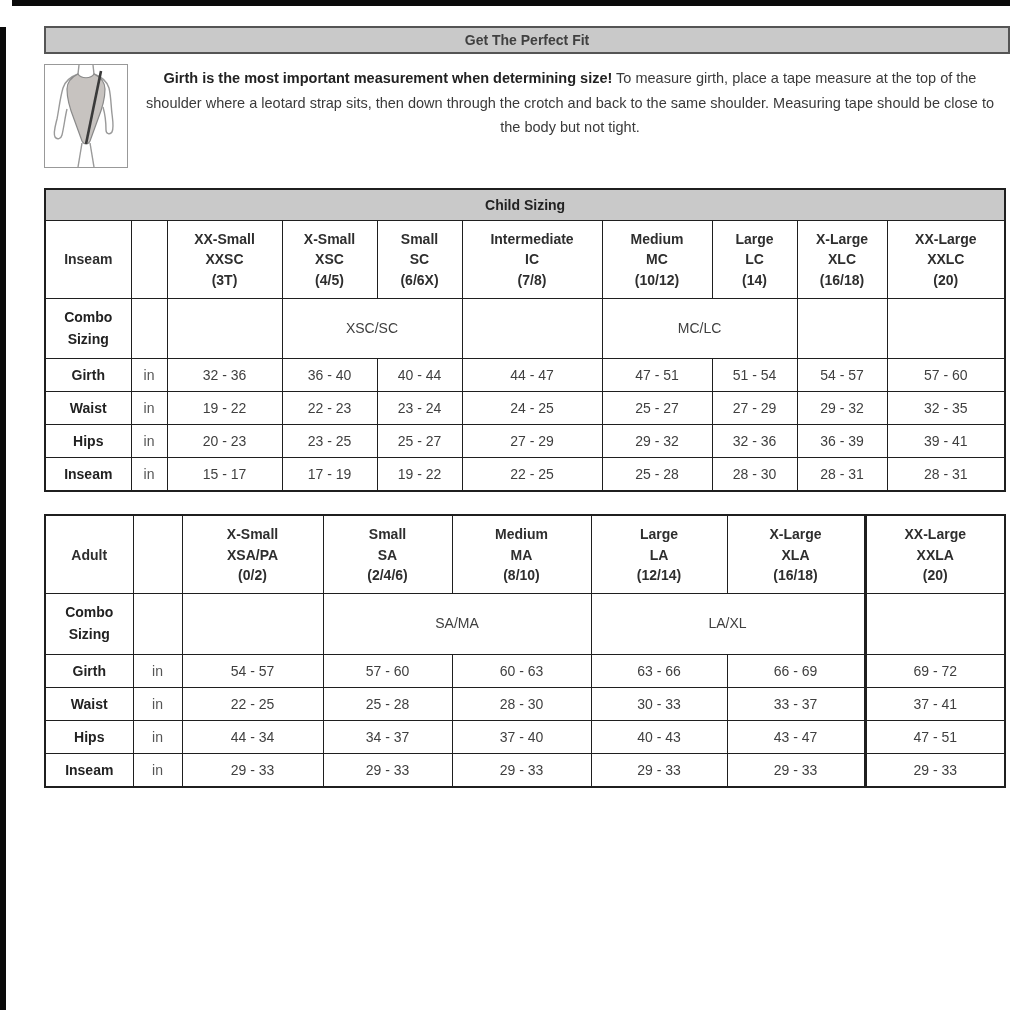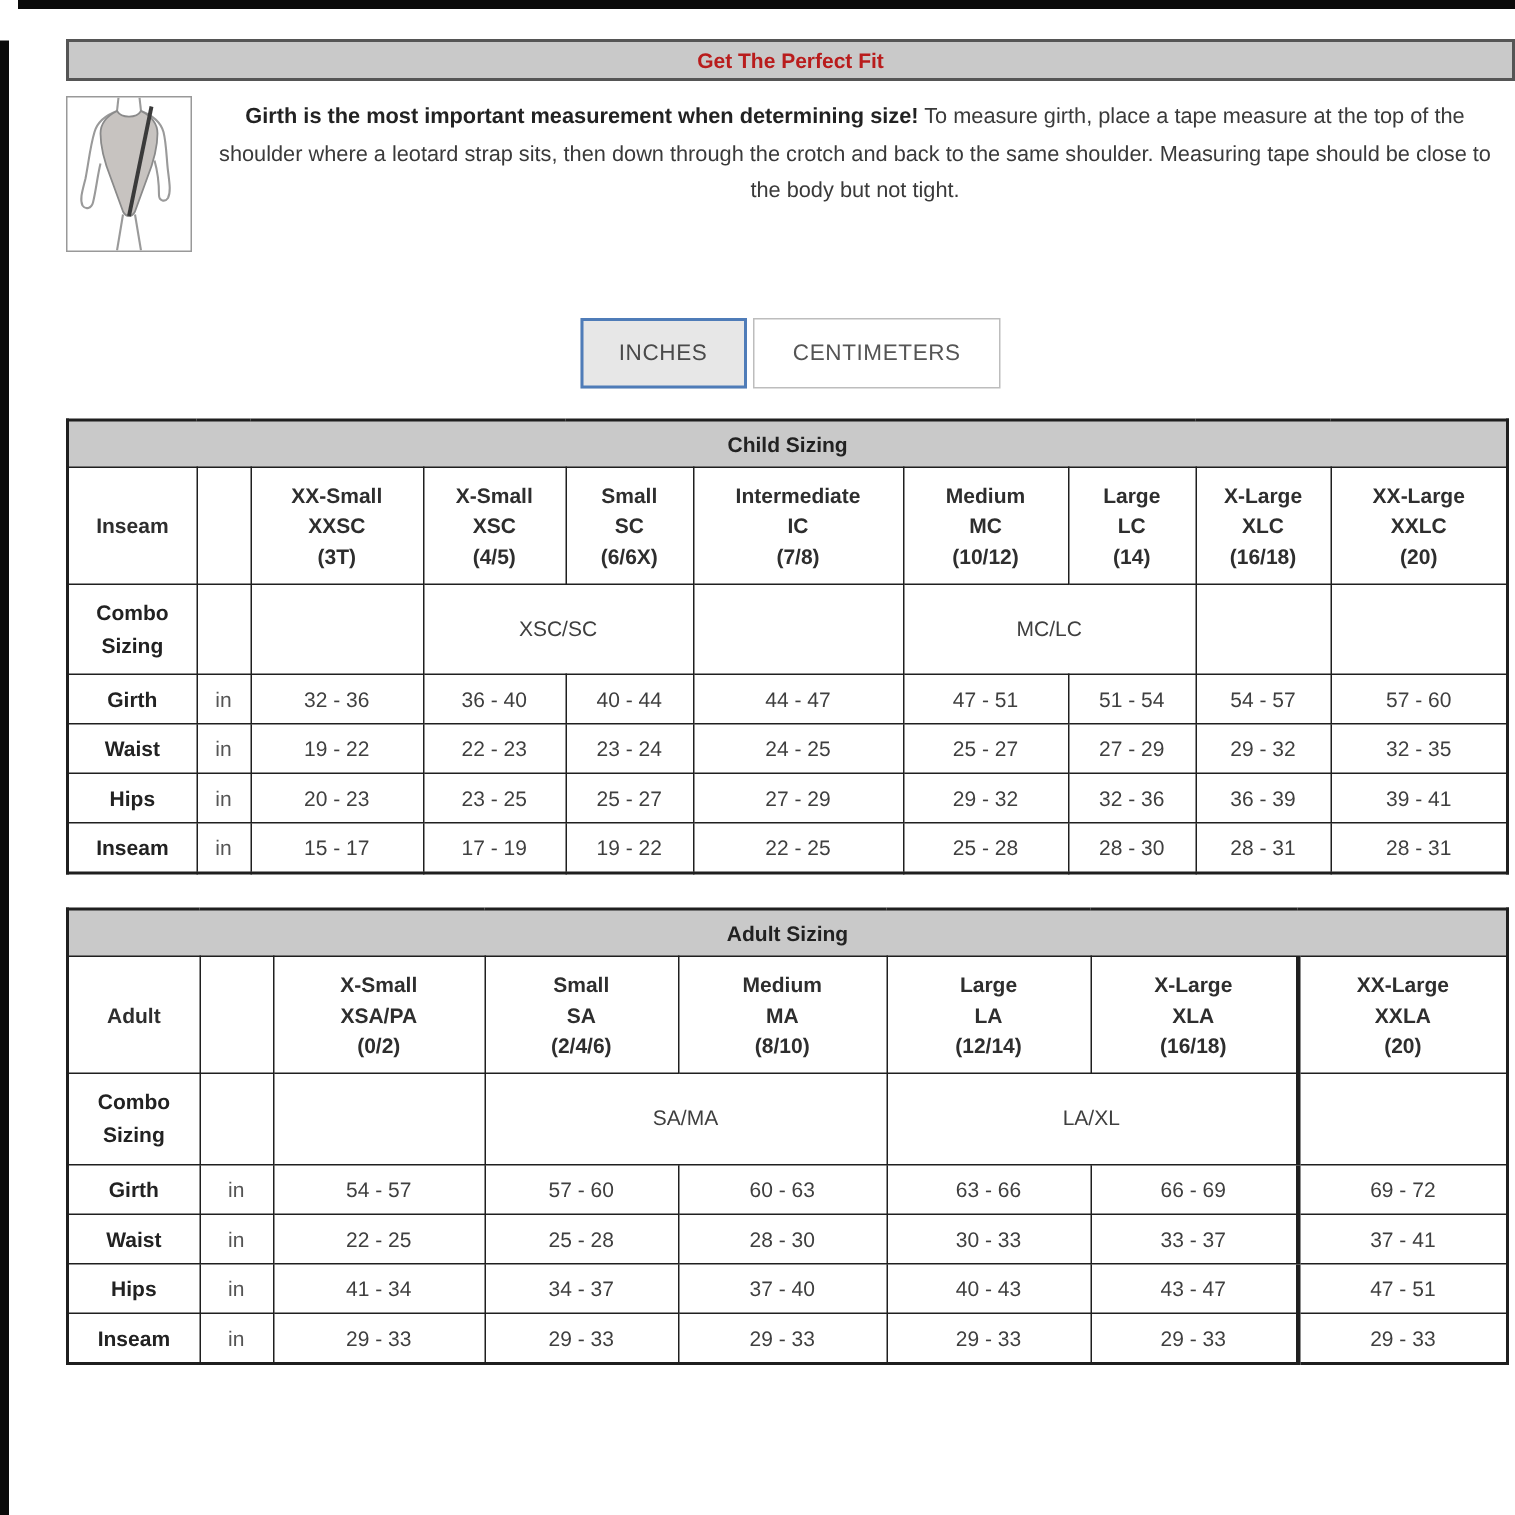--- a/index.html
+++ b/index.html
@@ -7,21 +7,21 @@
     width:1010px;height:1010px;position:relative;overflow:hidden;
     background:#ffffff;color:#333;
     font-family:"Liberation Sans", sans-serif;
   }
   .frame-top{position:absolute;top:0;left:12px;right:0;height:6px;background:#0a0a0a;}
   .frame-left{position:absolute;top:27px;left:0;width:6px;bottom:0;background:#0a0a0a;}
   .page{position:absolute;left:44px;top:26px;width:966px;}
 
   .title-bar{
     background:var(--bar,#c9c9c9);border:2px solid #555;
-    text-align:center;font-weight:bold;font-size:14px;color:#b91c1c;
+    text-align:center;font-weight:bold;font-size:14px;color:#404040;
     padding:4px 0;height:16px;line-height:16px;
   }
   .intro{display:flex;margin-top:10px;}
   .figure-box{
     width:82px;height:102px;border:1px solid #999;background:#fff;
     flex:none;margin-right:14px;
   }
   .intro-right{flex:1;}
   .intro-text{margin:2px 12px 0 0;text-align:center;font-size:14.5px;line-height:1.7;color:#3a3a3a;}
   .intro-text b{color:#222;}
@@ -88,23 +88,20 @@
         </g>
         <path d="M33 9 C36 14 46 14 49 9 C55 12 60 17 60 24 C60 34 57 44 53 54 L45 76 C43 80 39 80 37 76 L29 54 C25 44 22 34 22 24 C22 17 27 12 33 9 Z" fill="#c7c3c0" stroke="#8a8a8a" stroke-width="1.2"></path>
         <path d="M56 6 L41 79" stroke="#3a3a3a" stroke-width="2.6"></path>
       </svg>
     </div>
     <div class="intro-right">
       <p class="intro-text"><b>Girth is the most important measurement when determining size!</b><span> To measure girth, place a tape measure at the top of the shoulder where a leotard strap sits, then down through the crotch and back to the same shoulder. Measuring tape should be close to the body but not tight.</span></p>
     </div>
   </div>
 
-  <div class="unit-toggle">
-    <button class="btn selected">INCHES</button><button class="btn plain">CENTIMETERS</button>
-  </div>
 
 
   <table class="sizing child">
     <colgroup>
       <col style="width:86px">
         <col style="width:36px">
         <col style="width:115px">
         <col style="width:95px">
         <col style="width:85px">
         <col style="width:140px">
@@ -227,23 +224,20 @@
       <col style="width:88px">
         <col style="width:49px">
         <col style="width:141px">
         <col style="width:129px">
         <col style="width:139px">
         <col style="width:136px">
         <col style="width:138px">
         <col style="width:140px">
     </colgroup>
     <tbody>
-        <tr class="title-row">
-          <td colspan="8">Adult Sizing</td>
-        </tr>
         <tr class="header-row">
           <td class="rowlabel">Adult</td>
           <td></td>
           <td>
             <div>X-Small</div>
             <div>XSA/PA</div>
             <div>(0/2)</div>
           </td>
           <td>
             <div>Small</div>
@@ -295,21 +289,21 @@
           <td>22 - 25</td>
           <td>25 - 28</td>
           <td>28 - 30</td>
           <td>30 - 33</td>
           <td>33 - 37</td>
           <td class="last-col">37 - 41</td>
         </tr>
         <tr class="data-row">
           <td class="rowlabel">Hips</td>
           <td class="unit">in</td>
-          <td>41 - 34</td>
+          <td>44 - 34</td>
           <td>34 - 37</td>
           <td>37 - 40</td>
           <td>40 - 43</td>
           <td>43 - 47</td>
           <td class="last-col">47 - 51</td>
         </tr>
         <tr class="data-row">
           <td class="rowlabel">Inseam</td>
           <td class="unit">in</td>
           <td>29 - 33</td>

